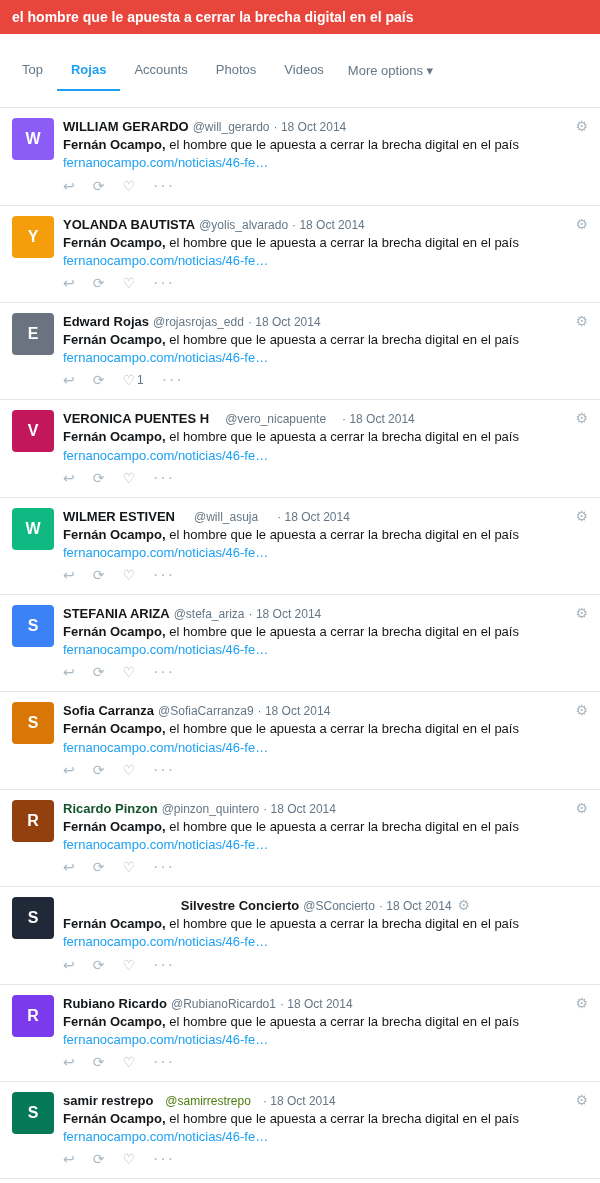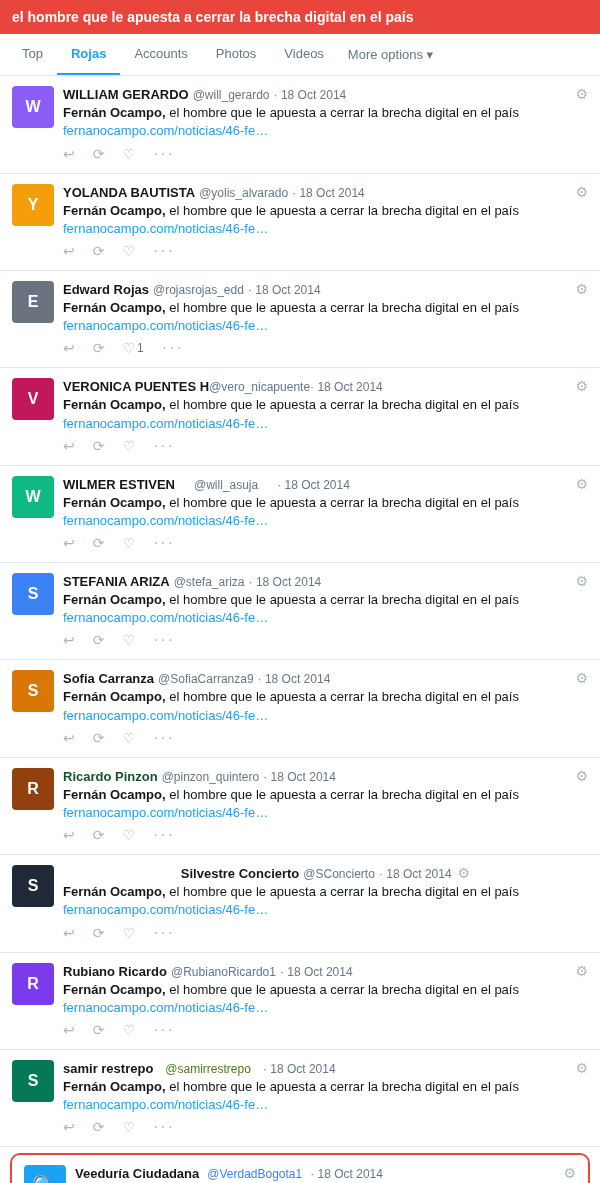--- a/index.html
+++ b/index.html
@@ -18,21 +18,21 @@
       font-size: 14px;
       font-weight: bold;
       line-height: 1.3;
     }
 
     .tabs-bar {
       display: flex;
       align-items: center;
       border-bottom: 1px solid #e1e8ed;
       background: #fff;
-      padding: 0 8px;
+      padding: 16px 8px;
     }
 
     .tab {
       padding: 12px 14px;
       font-size: 13px;
       color: #657786;
       cursor: pointer;
       border-bottom: 2px solid transparent;
       white-space: nowrap;
       text-decoration: none;
@@ -278,21 +278,21 @@
       padding: 10px 12px;
       border-bottom: 1px solid #e1e8ed;
       position: relative;
       background: #fff;
     ">
     <div class="avatar-placeholder" style="background: #c2185b; width:42px; height:42px; border-radius:4px; flex-shrink:0; margin-right:9px; display:flex; align-items:center; justify-content:center; font-size:16px; font-weight:bold; color:#fff;">
       V
     </div>
     <div class="tweet-content" style="flex:1; min-width:0;">
       <div class="tweet-header" style="display:flex; align-items:baseline; justify-content:space-between; margin-bottom:2px;">
-        <div style="display:flex; align-items:baseline; flex-wrap:wrap; gap:0;text-align:right;">
+        <div style="display:flex; align-items:baseline; flex-wrap:wrap; gap:16px;text-align:right;">
           <span class="user-name" style="font-weight:bold; font-size:13px; color:#14171a;">VERONICA PUENTES H</span>
           <span class="user-handle" style="color:#657786; font-size:12px;">@vero_nicapuente</span>
           <span class="tweet-date" style="color:#657786; font-size:12px;">· 18 Oct 2014</span>
         </div>
         <span class="tweet-gear" style="color:#aab8c2; font-size:14px; cursor:pointer; margin-left:6px;">⚙</span>
       </div>
       <div class="tweet-text" style="font-size:13px; color:#14171a; line-height:1.4; margin-bottom:3px;">
         <strong>Fernán Ocampo,</strong> el hombre que le apuesta a cerrar la brecha digital en el país<br>
         <a class="tweet-link" href="#" style="color:#1da1f2; text-decoration:none; font-size:13px;">fernanocampo.com/noticias/46-fe…</a>
       </div>

